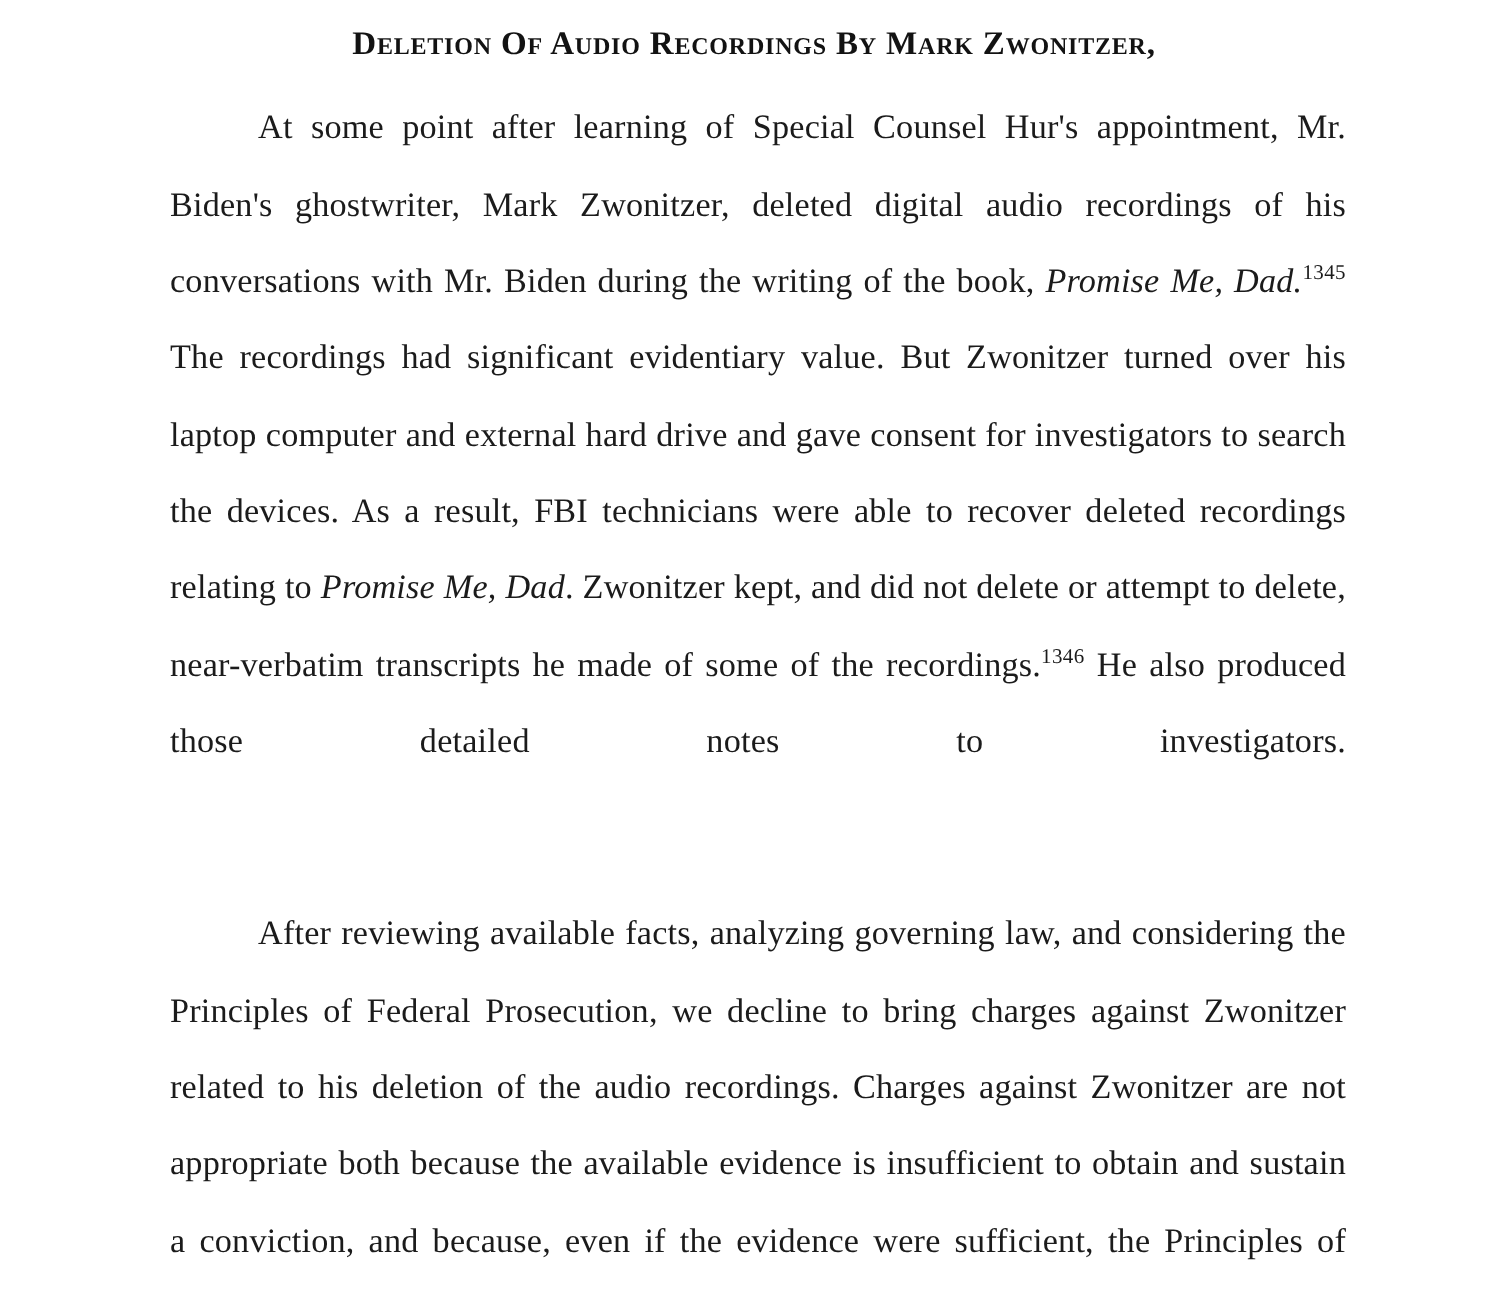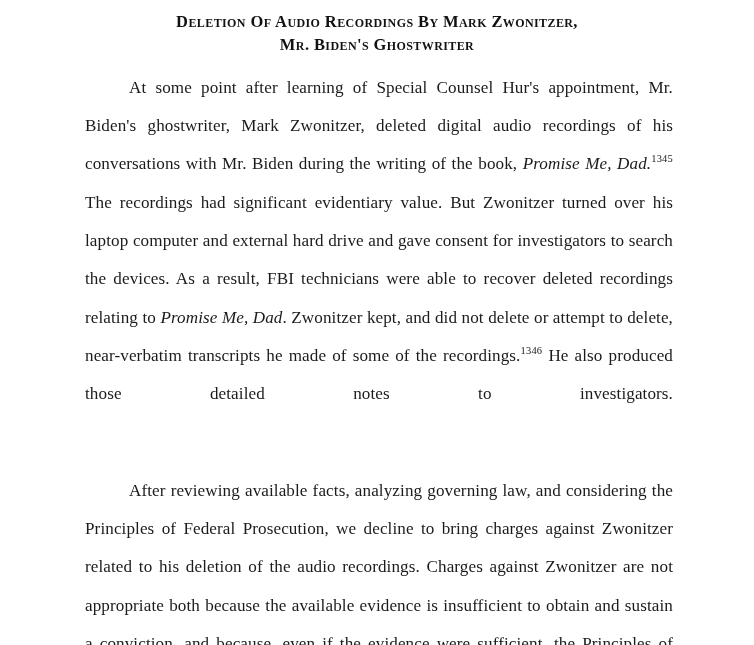--- a/index.html
+++ b/index.html
@@ -84,21 +84,20 @@
     width: 100%;
   }
 </style>
 </head>
 <body>
 
 <div class="page">
 
   <h1 class="heading">
     <span class="line"><span class="heading-text-1"><span class="sc-first">D</span><span class="sc">eletion</span> <span class="sc-first">o</span><span class="sc">f</span> <span class="sc-first">A</span><span class="sc">udio</span> <span class="sc-first">R</span><span class="sc">ecordings</span> <span class="sc-first">b</span><span class="sc">y</span> <span class="sc-first">M</span><span class="sc">ark</span> <span class="sc-first">Z</span><span class="sc">wonitzer,</span></span></span>
-    <span class="line"><span class="heading-text-2"><span class="sc-first">M</span><span class="sc">r.</span> <span class="sc-first">B</span><span class="sc">iden's</span> <span class="sc-first">G</span><span class="sc">hostwriter</span></span></span>
   </h1>
 
   <div class="body-block">
     <p class="para first"><span class="indent"></span><span class="para-content">At some point after learning of Special Counsel Hur's appointment, Mr. Biden's ghostwriter, Mark Zwonitzer, deleted digital audio recordings of his conversations with Mr. Biden during the writing of the book, <span class="ital">Promise Me, Dad.</span><sup class="fn">1345</sup> The recordings had significant evidentiary value. But Zwonitzer turned over his laptop computer and external hard drive and gave consent for investigators to search the devices. As a result, FBI technicians were able to recover deleted recordings relating to <span class="ital">Promise Me, Dad</span>. Zwonitzer kept, and did not delete or attempt to delete, near-verbatim transcripts he made of some of the recordings.<sup class="fn">1346</sup> He also produced those detailed notes to investigators.</span></p>
     <p class="para second"><span class="indent"></span><span class="para-content">After reviewing available facts, analyzing governing law, and considering the Principles of Federal Prosecution, we decline to bring charges against Zwonitzer related to his deletion of the audio recordings. Charges against Zwonitzer are not appropriate both because the available evidence is insufficient to obtain and sustain a conviction, and because, even if the evidence were sufficient, the Principles of Federal Prosecution do not support any charge in these circumstances.</span></p>
   </div>
 
 </div>
 
 </body></html>

